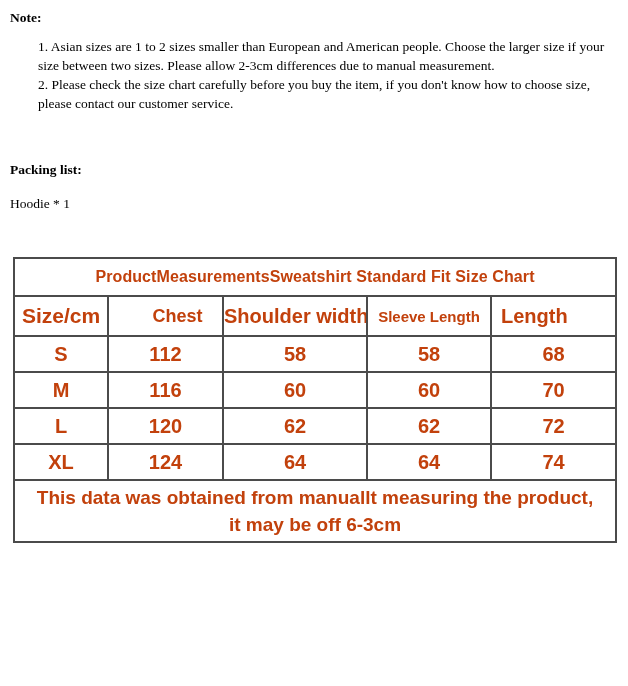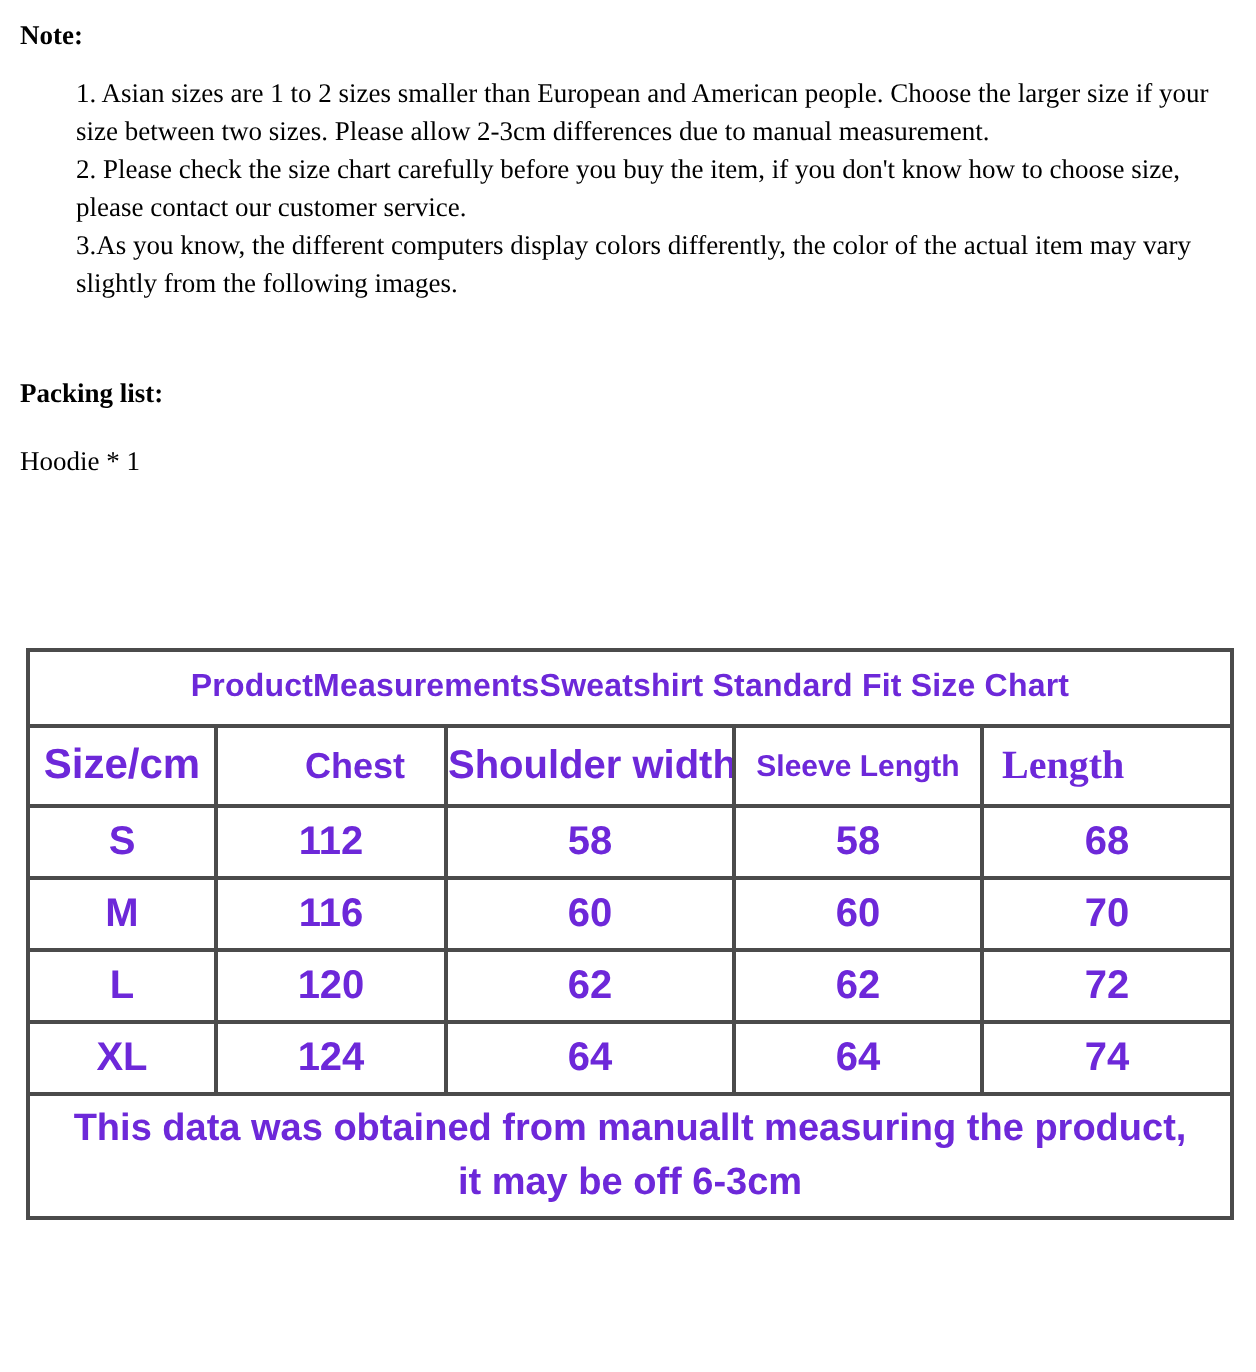--- a/index.html
+++ b/index.html
@@ -24,74 +24,73 @@
   .note-body { margin: 0; }
   .note-line {
     font-size: 13.5px;
     line-height: 19px;
     margin-left: 28px;
   }
   .packing-heading {
     font-size: 13.5px;
     font-weight: bold;
     line-height: 19px;
-    margin-top: 36px;
+    margin-top: 47px;
   }
   .packing-item {
     font-size: 13.5px;
     line-height: 19px;
     margin-top: 15px;
     font-family: Liberation Serif, serif;
   }
   table.size-chart {
     border-collapse: collapse;
     table-layout: fixed;
     width: 602px;
-    margin: 84px 0 0 3px;
+    margin: 44px 0 0 3px;
     font-family: "Liberation Sans", sans-serif;
-    color: #6d28d9;
+    color: #c2410c;
   }
   table.size-chart td {
     border: 2px solid #4b4b4b;
     text-align: center;
     vertical-align: middle;
     font-weight: bold;
     overflow: hidden;
     white-space: nowrap;
   }
   .title-cell {
     height: 38px;
     font-size: 16px;
     letter-spacing: 0.1px;
   }
   .hdr { height: 40px; }
   .hdr-size   { font-size: 21px; }
   .hdr-chest  { font-size: 18px; text-align: right; padding-left: 24px; }
   .hdr-shoulder { font-size: 20px; }
   .hdr-sleeve { font-size: 15px; }
-  .hdr-length { font-size: 20px; text-align: left !important; padding-left: 9px; font-family: Liberation Serif, serif; }
+  .hdr-length { font-size: 20px; text-align: left !important; padding-left: 9px; }
   .data-row td { height: 36px; font-size: 20px; }
   .footer-cell {
     height: 62px;
     font-size: 19px;
     white-space: normal !important;
   }
   .footer-line { line-height: 27px; }
 </style>
 </head>
 <body>
 
 <div class="page">
 
   <div class="note-heading">Note:</div>
 
   <div class="note-body">
     <div class="note-line">1. Asian sizes are 1 to 2 sizes smaller than European and American people. Choose the larger size if your size between two sizes. Please allow 2-3cm differences due to manual measurement.</div>
     <div class="note-line">2. Please check the size chart carefully before you buy the item, if you don't know how to choose size, please contact our customer service.</div>
-    <div class="note-line">3.As you know, the different computers display colors differently, the color of the actual item may vary slightly from the following images.</div>
   </div>
 
   <div class="packing-heading">Packing list:</div>
   <div class="packing-item">Hoodie * 1</div>
 
   <table class="size-chart">
     <colgroup>
       <col style="width:94px">
       <col style="width:115px">
       <col style="width:144px">

